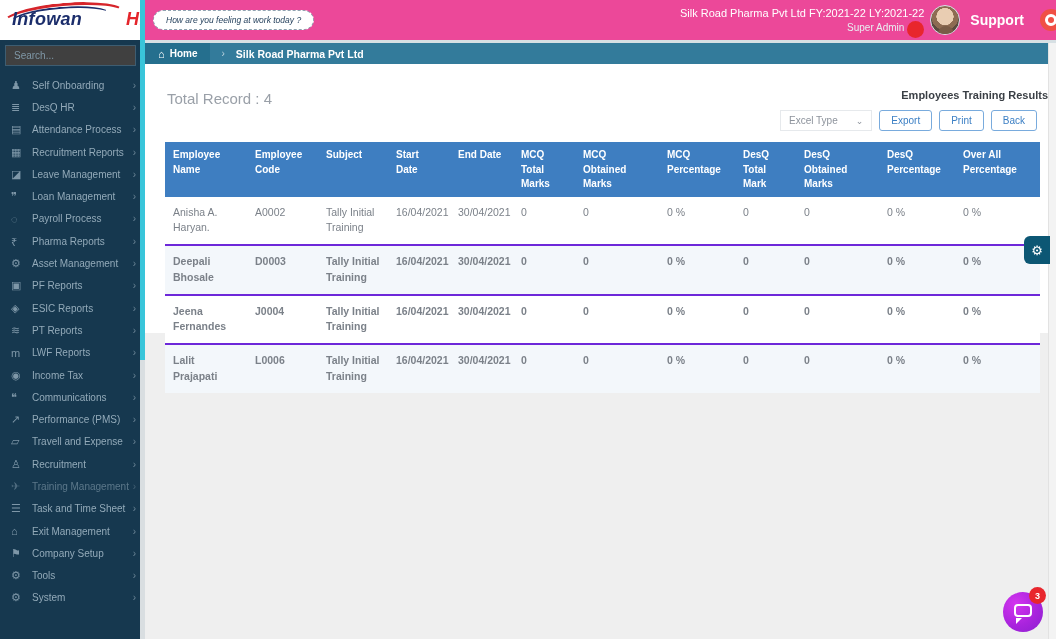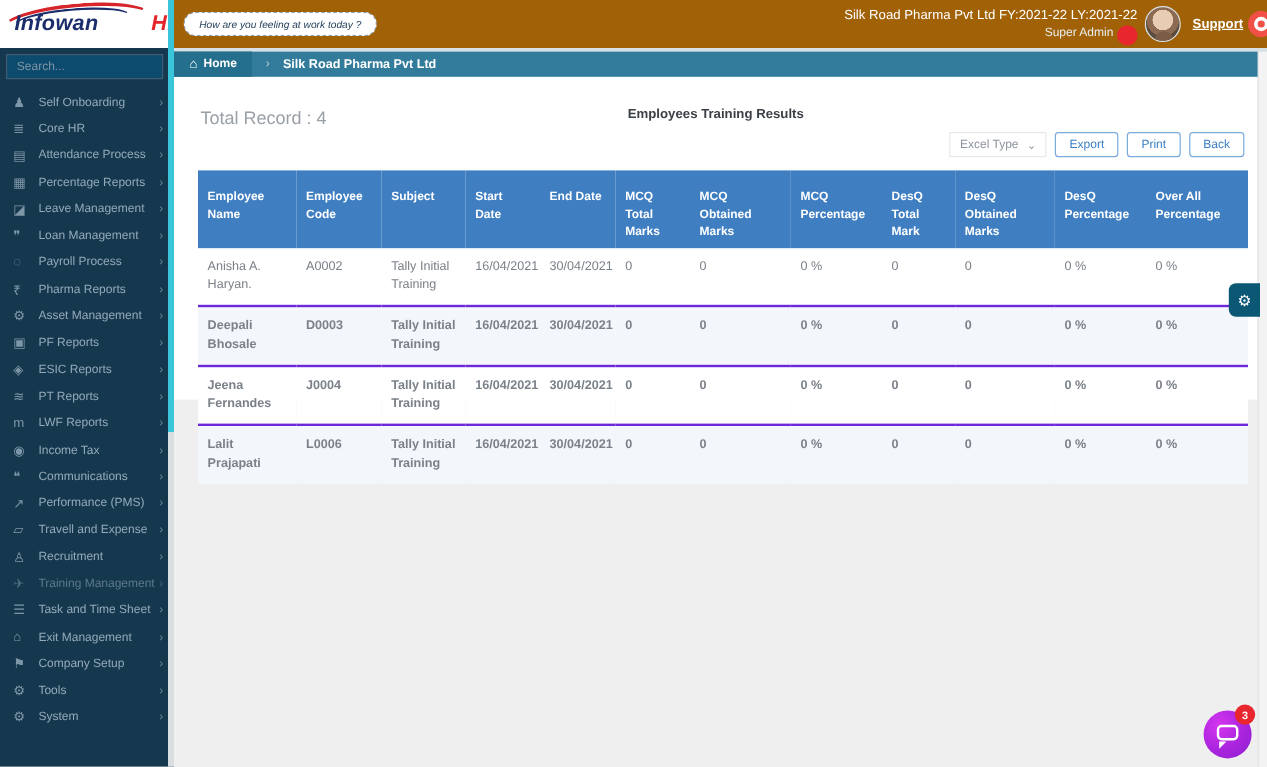--- a/index.html
+++ b/index.html
@@ -10,62 +10,62 @@
   }
   
   .sidebar { position:absolute; left:0; top:0; width:145px; height:639px; background:#16384F; z-index:5; }
   .logo-box { height:40px; background:#ffffff; position:relative; overflow:hidden; }
   .logo { position:absolute; left:12px; top:9px; font-style:italic; font-weight:bold; font-size:18px; letter-spacing:.3px; white-space:nowrap; }
   .logo .p1 { color:#1b2d6b; }
   .logo .p2 { color:#e4252b;padding-left:44px; }
   .swoosh { position:absolute; left:2px; top:3px; width:124px; height:30px; border:2px solid transparent; border-top:3px solid #d6252b; border-radius:50%; transform:rotate(-5deg); }
   .swoosh2 { position:absolute; left:10px; top:7px; width:100px; height:22px; border:1px solid transparent; border-top:2px solid #1b2d6b; border-radius:50%; transform:rotate(-5deg); }
   .search-wrap { padding:5px 9px 4px 5px; }
-  .search-input { width:100%; height:21px; background:#0c4a6e; border:1px solid #3e5d71; color:#8fa6b5; font-size:10px; padding:0 8px; font-family:"Liberation Sans",sans-serif; outline:none; }
+  .search-input { width:100%; height:21px; background:#404040; border:1px solid #3e5d71; color:#8fa6b5; font-size:10px; padding:0 8px; font-family:"Liberation Sans",sans-serif; outline:none; }
   .search-input::placeholder { color:#7f97a6; }
   .menu { margin-top:4px; }
   .menu-item { height:22.3px; display:flex; align-items:center; padding:0 9px 0 11px; color:#93aab9; font-size:10px; cursor:pointer; }
   .menu-item.active { opacity:.55; }
   .mi-icon { width:21px; font-size:11px; color:#7e97a8; flex:none; font-style:normal; }
   .mi-label { flex:1; white-space:nowrap; overflow:hidden; }
   .mi-chev { color:#6b8495; font-size:10px; }
   .sb-track { position:absolute; right:0; top:0; bottom:0; width:5px; background:#d9dee1; }
   .sb-thumb { position:absolute; right:0; top:0; width:5px; height:360px; background:#39C5DA; }
   
-  .topbar { position:absolute; left:145px; right:0; top:0; height:40px; background:#a16207; display:flex; align-items:center; z-index:4; }
+  .topbar { position:absolute; left:145px; right:0; top:0; height:40px; background:#ec4899; display:flex; align-items:center; z-index:4; }
   .mood-pill { margin-left:8px; background:#ffffff; border:1px dashed #8fa2b0; border-radius:11px; padding:4px 12px; font-size:8.5px; font-style:italic; color:#1d3a57; white-space:nowrap; cursor:pointer; }
   .top-right { margin-left:auto; display:flex; align-items:center; }
   .company-block { text-align:right; color:#fff; line-height:1.3; }
   .company-line { font-weight:normal; font-size:11px; white-space:nowrap; }
   .role-line { font-size:10px; color:#e8eef2; display:flex; justify-content:flex-end; align-items:center; }
   .notif-dot { display:inline-block; width:17px; height:17px; border-radius:50%; background:#e8262d; margin-left:3px; margin-bottom:-5px; }
   .avatar { width:30px; height:30px; border-radius:50%; margin:0 10px 0 6px; background:radial-gradient(circle at 50% 38%, #e9cdb2 0 38%, #8d6b52 39% 60%, #5b4a3e 61%); border:1px solid #d8e2e8; overflow:hidden; position:relative; cursor:pointer; flex:none; }
   .avatar::after { content:""; position:absolute; left:7px; bottom:-3px; width:16px; height:11px; border-radius:8px 8px 0 0; background:#7a5c47; }
-  .support-label { color:#fff; font-weight:bold; font-size:11px; margin-right:4px; cursor:pointer;text-decoration:underline; }
+  .support-label { color:#fff; font-weight:bold; font-size:14px; margin-right:16px; cursor:pointer; }
   .bullseye { width:22px; height:22px; border-radius:50%; border:5px solid #f05045; background:#fff; position:relative; margin-right:-6px; flex:none; cursor:pointer; }
   .bullseye span { position:absolute; left:3px; top:3px; width:6px; height:6px; border-radius:50%; background:#f05045; }
   
   .top-gap { position:absolute; left:145px; right:0; top:40px; height:3px; background:#d7e0e4; z-index:4; }
   .breadcrumb { position:absolute; left:145px; right:8px; top:43px; height:21px; background:#337B9B; display:flex; align-items:stretch; z-index:4; }
   .bc-home { background:#256F8E; display:flex; align-items:center; gap:5px; padding:0 13px; color:#fff; font-weight:bold; font-size:10px; cursor:pointer; }
   .bc-home-icon { font-size:11px; font-style:normal; }
   .bc-sep { color:#b9d2de; margin:0 11px; font-size:10px; align-self:center; }
   .bc-current { color:#fff; font-weight:bold; font-size:10.5px; align-self:center; }
   
   .page-scrollbar { position:absolute; right:0; top:40px; width:8px; bottom:0; background:#f3f3f3; border-left:1px solid #e2e2e2; z-index:3; }
   .main-card { position:absolute; left:145px; top:64px; width:903px; height:269px; background:#ffffff; z-index:2; }
   .total-record { position:absolute; left:22px; top:26px; color:#9aa0a8; font-size:15px; }
-  .card-title { position:absolute; left:0; right:0; top:25px; text-align:center; font-weight:bold; font-size:11px; color:#3a3f45; }
+  .card-title { position:absolute; left:0; right:0; top:25px; text-align:right; font-weight:bold; font-size:11px; color:#3a3f45; }
   .controls { position:absolute; right:11px; top:46px; display:flex; gap:7px; align-items:center; }
-  .excel-select { height:21px; font-size:10px; color:#8d939c; border:1px solid #e6e9ec; background:#fff; display:flex; align-items:center; gap:7px; padding:0 8px; cursor:pointer; }
+  .excel-select { height:21px; font-size:10px; color:#8d939c; border:1px solid #e6e9ec; background:#fff; display:flex; align-items:center; gap:18px; padding:0 8px; cursor:pointer; }
   .excel-chev { font-size:9px; color:#8d939c; }
   .btn { height:21px; padding:0 11px; border:1px solid #79abdd; border-radius:3px; color:#3b7fc4; background:#fff; font-size:10px; display:flex; align-items:center; cursor:pointer; font-family:"Liberation Sans",sans-serif; }
   .table-wrap { position:absolute; left:20px; right:8px; top:78px; }
   table { width:100%; border-collapse:collapse; table-layout:fixed; }
-  thead th { background:#3E7EC1; color:#fff; font-size:10px; font-weight:bold; text-align:left; padding:16px 8px 5px; vertical-align:top; line-height:1.45; }
+  thead th { background:#3E7EC1; color:#fff; font-size:10px; font-weight:bold; text-align:left; padding:6px 8px 5px; vertical-align:top; line-height:1.45; }
   tbody td { font-size:10.5px; color:#7b8189; padding:8px 8px; vertical-align:top; line-height:1.5; background:#fff; }
   tbody tr + tr td { border-top:2px solid #6d28d9;font-weight:bold; }
   tbody tr.alt td { background:#f3f7fb; }
   th:nth-child(1){width:82px} th:nth-child(2){width:71px} th:nth-child(3){width:70px}
   th:nth-child(4){width:62px} th:nth-child(5){width:63px} th:nth-child(6){width:62px}
   th:nth-child(7){width:84px} th:nth-child(8){width:76px} th:nth-child(9){width:61px}
   th:nth-child(10){width:83px} th:nth-child(11){width:76px} th:nth-child(12){width:85px}
   
   .gear-fab { position:absolute; right:6px; top:236px; width:26px; height:28px; background:#0C5774; border-radius:6px 0 0 6px; color:#fff; display:flex; align-items:center; justify-content:center; font-size:13px; z-index:6; cursor:pointer; }
   .chat-fab { position:absolute; right:13px; bottom:7px; width:40px; height:40px; border-radius:50%; background:radial-gradient(circle at 32% 30%, #d435ef 0%, #a924dd 55%, #8b1fd0 100%); z-index:6; cursor:pointer; }
@@ -88,31 +88,31 @@
     <input class="search-input" type="text" placeholder="Search..." style="">
   </div>
   <div class="menu">
       <div class="menu-item">
         <span class="mi-icon">♟</span>
         <span class="mi-label">Self Onboarding</span>
         <span class="mi-chev">›</span>
       </div>
       <div class="menu-item">
         <span class="mi-icon">≣</span>
-        <span class="mi-label">Core HR</span>
+        <span class="mi-label">DesQ HR</span>
         <span class="mi-chev">›</span>
       </div>
       <div class="menu-item">
         <span class="mi-icon">▤</span>
         <span class="mi-label">Attendance Process</span>
         <span class="mi-chev">›</span>
       </div>
       <div class="menu-item">
         <span class="mi-icon">▦</span>
-        <span class="mi-label">Percentage Reports</span>
+        <span class="mi-label">Recruitment Reports</span>
         <span class="mi-chev">›</span>
       </div>
       <div class="menu-item">
         <span class="mi-icon">◪</span>
         <span class="mi-label">Leave Management</span>
         <span class="mi-chev">›</span>
       </div>
       <div class="menu-item">
         <span class="mi-icon">❞</span>
         <span class="mi-label">Loan Management</span>

